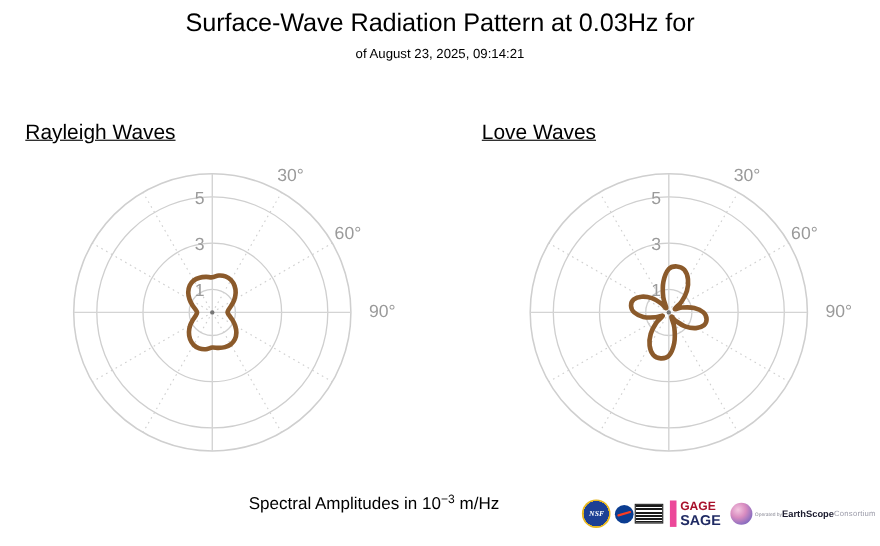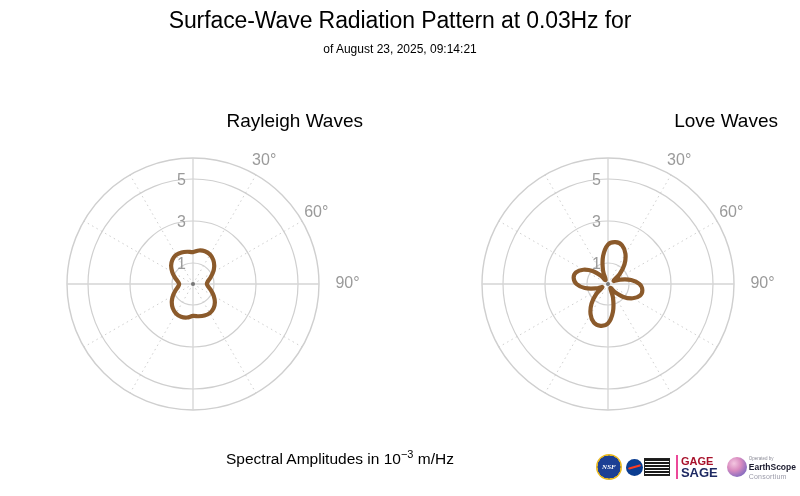--- a/index.html
+++ b/index.html
@@ -19,22 +19,22 @@
   }
   .subtitle-line{
     font-size:12px;line-height:22px;color:#000;margin-top:3px;
   }
   .panel{
     position:absolute;top:110px;width:340px;height:320px;
   }
   .panel.left{left:23px;}
   .panel.right{left:438px;}
   .panel-title{
-    position:absolute;top:0;left:0;width:340px;text-align:right;
-    font-size:19px;color:#000;
+    position:absolute;top:0;left:0;width:340px;text-align:left;
+    font-size:19px;color:#000;text-decoration:underline;
   }
   .polar-wrap{
     position:absolute;top:28px;left:0;width:340px;height:292px;
   }
   .polar-wrap svg{display:block;}
   .caption{
     position:absolute;left:0;top:448px;width:640px;text-align:center;
     font-size:15.5px;color:#000;padding-left:20px;
   }
   .caption sup{font-size:11px;vertical-align:super;}
@@ -65,35 +65,35 @@
     content:"";position:absolute;left:2px;top:7px;width:13px;height:2px;
     background:#fc3d21;transform:rotate(-16deg);border-radius:1px;
   }
   .logo-nasa .bars{
     width:24px;height:16px;
     background:repeating-linear-gradient(to bottom,#1a1a1a 0 2px,#ffffff 2px 3px);
     border:1px solid #222;
   }
   .logo-gs{
     display:flex;flex-direction:column;justify-content:center;
-    border-left:2px solid #ec4899;padding-left:3px;margin-left:2px;
+    border-left:6px solid #ec4899;padding-left:3px;margin-left:2px;
     flex:0 0 auto;
   }
   .logo-gs .gage{color:#a8112b;font-size:11px;font-weight:bold;line-height:12px;
     font-family:"Liberation Sans", sans-serif;}
   .logo-gs .sage{color:#1f2a63;font-size:13px;font-weight:bold;line-height:12px;
     font-family:"Liberation Sans", sans-serif;}
   .logo-es{
     display:flex;align-items:center;gap:2px;margin-left:5px;flex:0 0 auto;
   }
   .logo-es .mark{
     width:20px;height:20px;border-radius:50%;
     background:radial-gradient(circle at 35% 32%, #f3c6e0 0%, #d98cc0 38%, #8e6fc0 72%, #6f5bb0 100%);
   }
-  .logo-es .txt{display:flex;flex-direction:column;line-height:9px;}
+  .logo-es .txt{display:flex;flex-direction:row;line-height:9px;}
   .logo-es .es-name{font-size:8.5px;font-weight:bold;color:#1b1b2e;}
   .logo-es .es-sub{font-size:7px;color:#9a9aa8;letter-spacing:.2px;}
   .logo-es .es-tiny{font-size:4.5px;color:#8a8a96;}
 </style>
 </head>
 <body>
 
 <div class="title-block">
   <div class="title-line">Surface-Wave Radiation Pattern at 0.03Hz for</div>
   <div class="subtitle-line">of August 23, 2025, 09:14:21</div>

